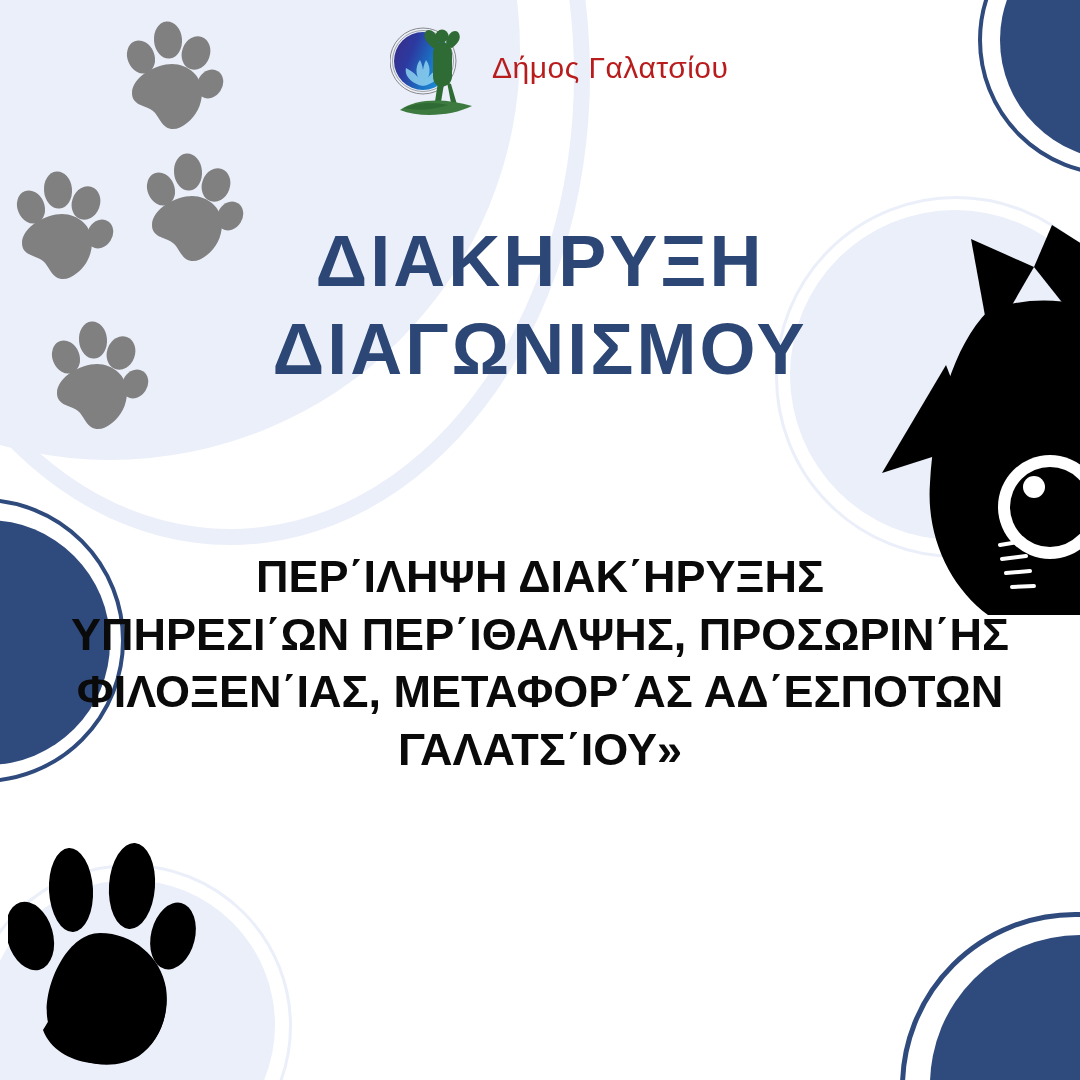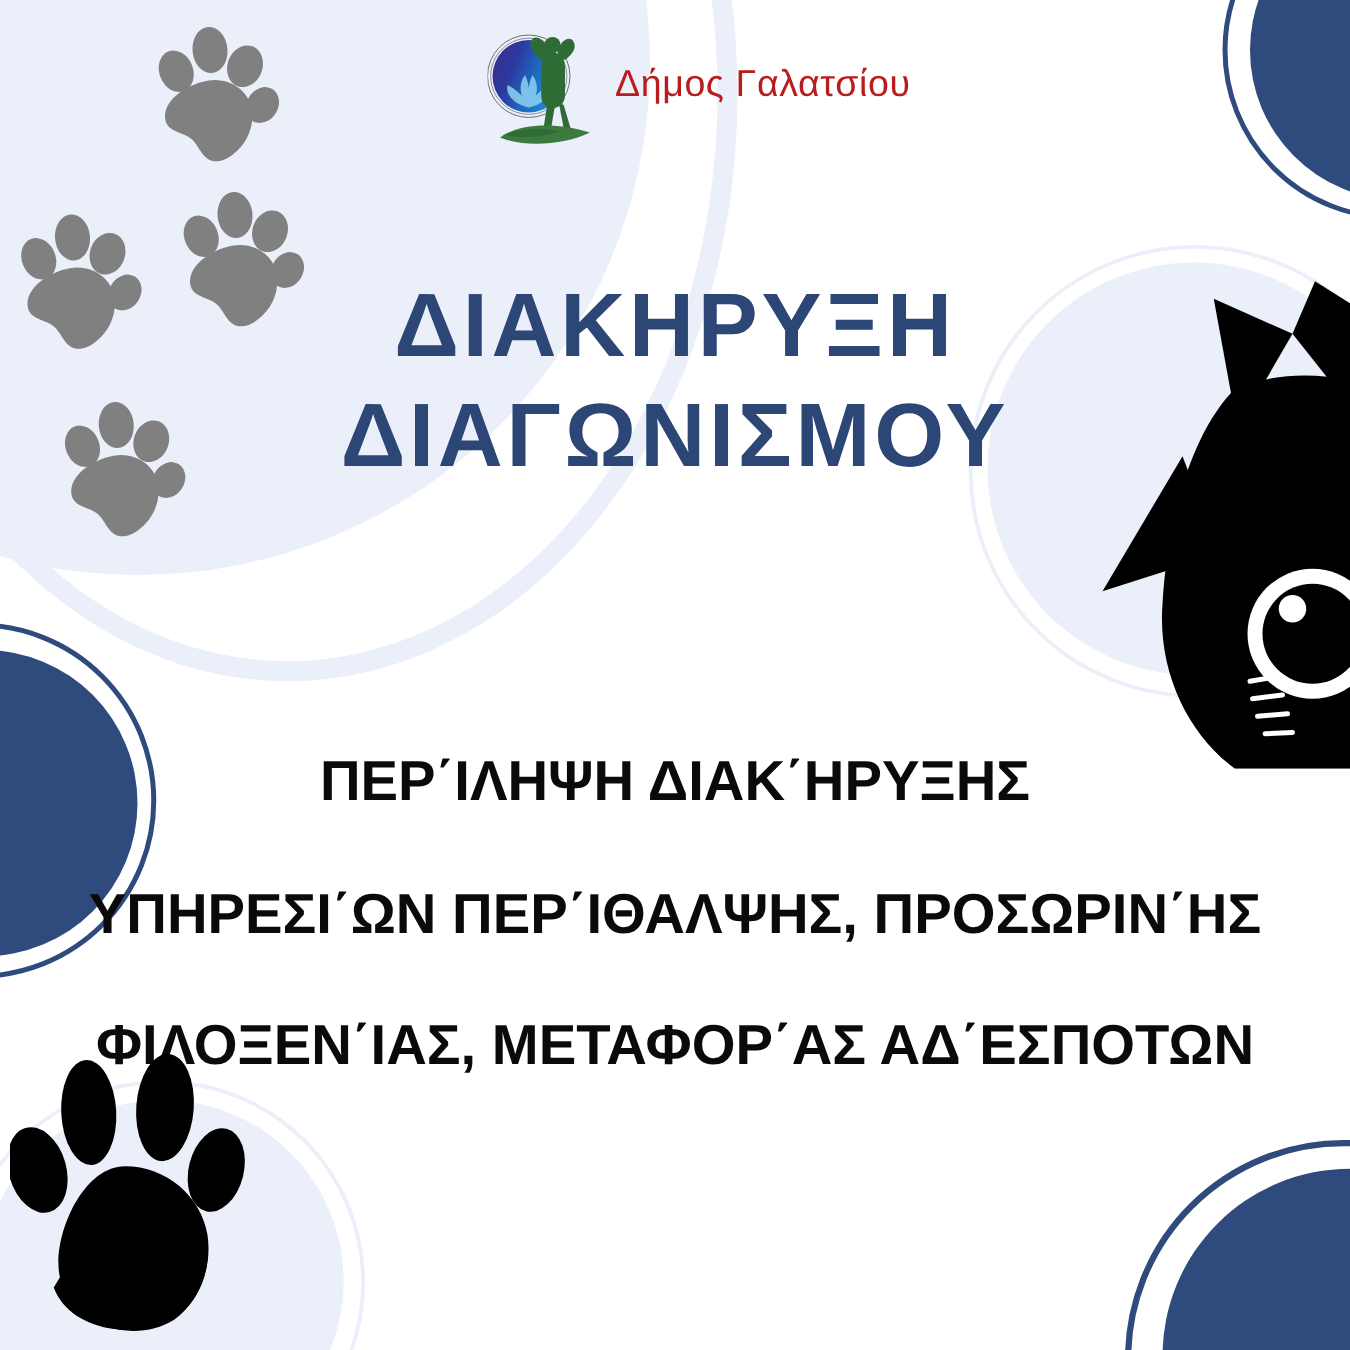--- a/index.html
+++ b/index.html
@@ -186,21 +186,21 @@
     top: 548px;
     width: 960px;
     text-align: center;
     color: #0A0A0A;
     font-size: 45px;
     font-weight: bold;
     line-height: 1.28;
     letter-spacing: 0px;
     z-index: 7;
   }
-  #body-text .bt-line { display: block; white-space: nowrap; margin-top: 48px; }
+  #body-text .bt-line { display: block; white-space: nowrap; }
 
   
   #cat {
     position: absolute;
     left: 838px;
     top: 215px;
     width: 340px;
     height: 400px;
     z-index: 4;
   }
@@ -362,15 +362,16 @@
 
   <div id="headline">
     <span class="hl-line">ΔΙΑΚΗΡΥΞΗ</span>
     <span class="hl-line">ΔΙΑΓΩΝΙΣΜΟΥ</span>
   </div>
 
   <div id="body-text">
     <span class="bt-line">ΠΕΡ΄ΙΛΗΨΗ ΔΙΑΚ΄ΗΡΥΞΗΣ</span>
     <span class="bt-line">ΥΠΗΡΕΣΙ΄ΩΝ ΠΕΡ΄ΙΘΑΛΨΗΣ, ΠΡΟΣΩΡΙΝ΄ΗΣ</span>
     <span class="bt-line">ΦΙΛΟΞΕΝ΄ΙΑΣ, ΜΕΤΑΦΟΡ΄ΑΣ ΑΔ΄ΕΣΠΟΤΩΝ</span>
+    <span class="bt-line">ΓΑΛΑΤΣ΄ΙΟΥ»</span>
   </div>
 
 </div>
 
 </body></html>

